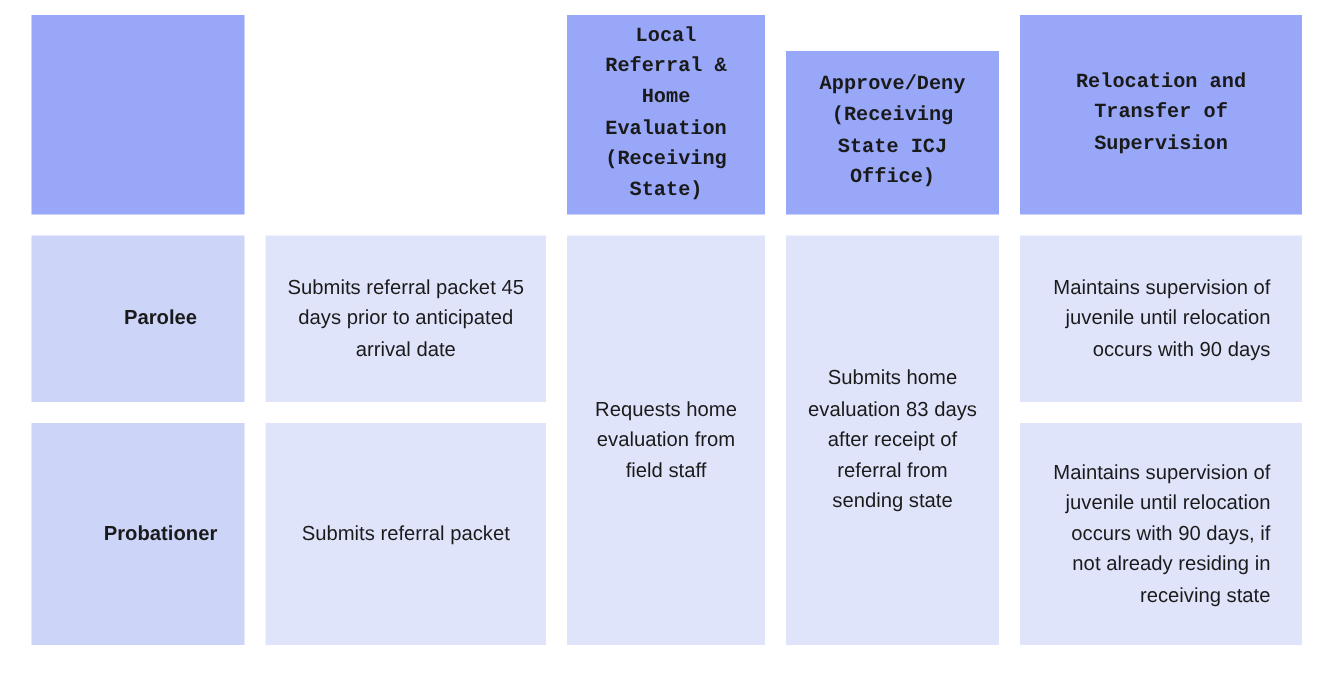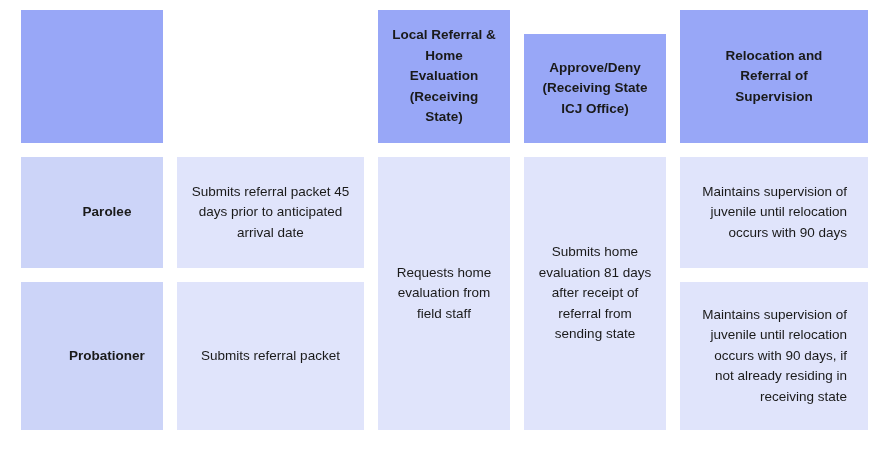--- a/index.html
+++ b/index.html
@@ -33,20 +33,21 @@
     align-items: center;
     justify-content: center;
     text-align: center;
     font-size: 13.5px;
     line-height: 1.52;
   }
   .head {
     background: var(--header-bg);
     font-weight: bold;
     padding: 0 14px;
+    font-family: Liberation Mono, monospace;
   }
   .head.c4 { padding: 0 16px; margin-top: 24px; }
   .head.c5 { padding: 0 28px; }
   .label {
     background: var(--label-bg);
     font-weight: bold;
     padding: 0 10px;
   }
   .body {
     background: var(--cell-bg);
@@ -73,35 +74,35 @@
   <div class="grid">
 
     <div class="cell head c1 r1"></div>
     <div class="cell head c3 r1">
       <span>Local Referral &amp; Home Evaluation (Receiving State)</span>
     </div>
     <div class="cell head c4 r1">
       <span>Approve/Deny (Receiving State ICJ Office)</span>
     </div>
     <div class="cell head c5 r1">
-      <span>Relocation and Referral of Supervision</span>
+      <span>Relocation and Transfer of Supervision</span>
     </div>
 
     <div class="cell label c1 r2">
       <span>Parolee</span>
     </div>
     <div class="cell body c2 r2">
       <span>Submits referral packet 45 days prior to anticipated arrival date</span>
     </div>
 
     <div class="cell body c3 rspan">
       <span>Requests home evaluation from field staff</span>
     </div>
     <div class="cell body c4 rspan">
-      <span>Submits home evaluation 81 days after receipt of referral from sending state</span>
+      <span>Submits home evaluation 83 days after receipt of referral from sending state</span>
     </div>
 
     <div class="cell body c5 r2">
       <span>Maintains supervision of juvenile until relocation occurs with 90 days</span>
     </div>
 
     <div class="cell label c1 r3">
       <span>Probationer</span>
     </div>
     <div class="cell body c2 r3">

